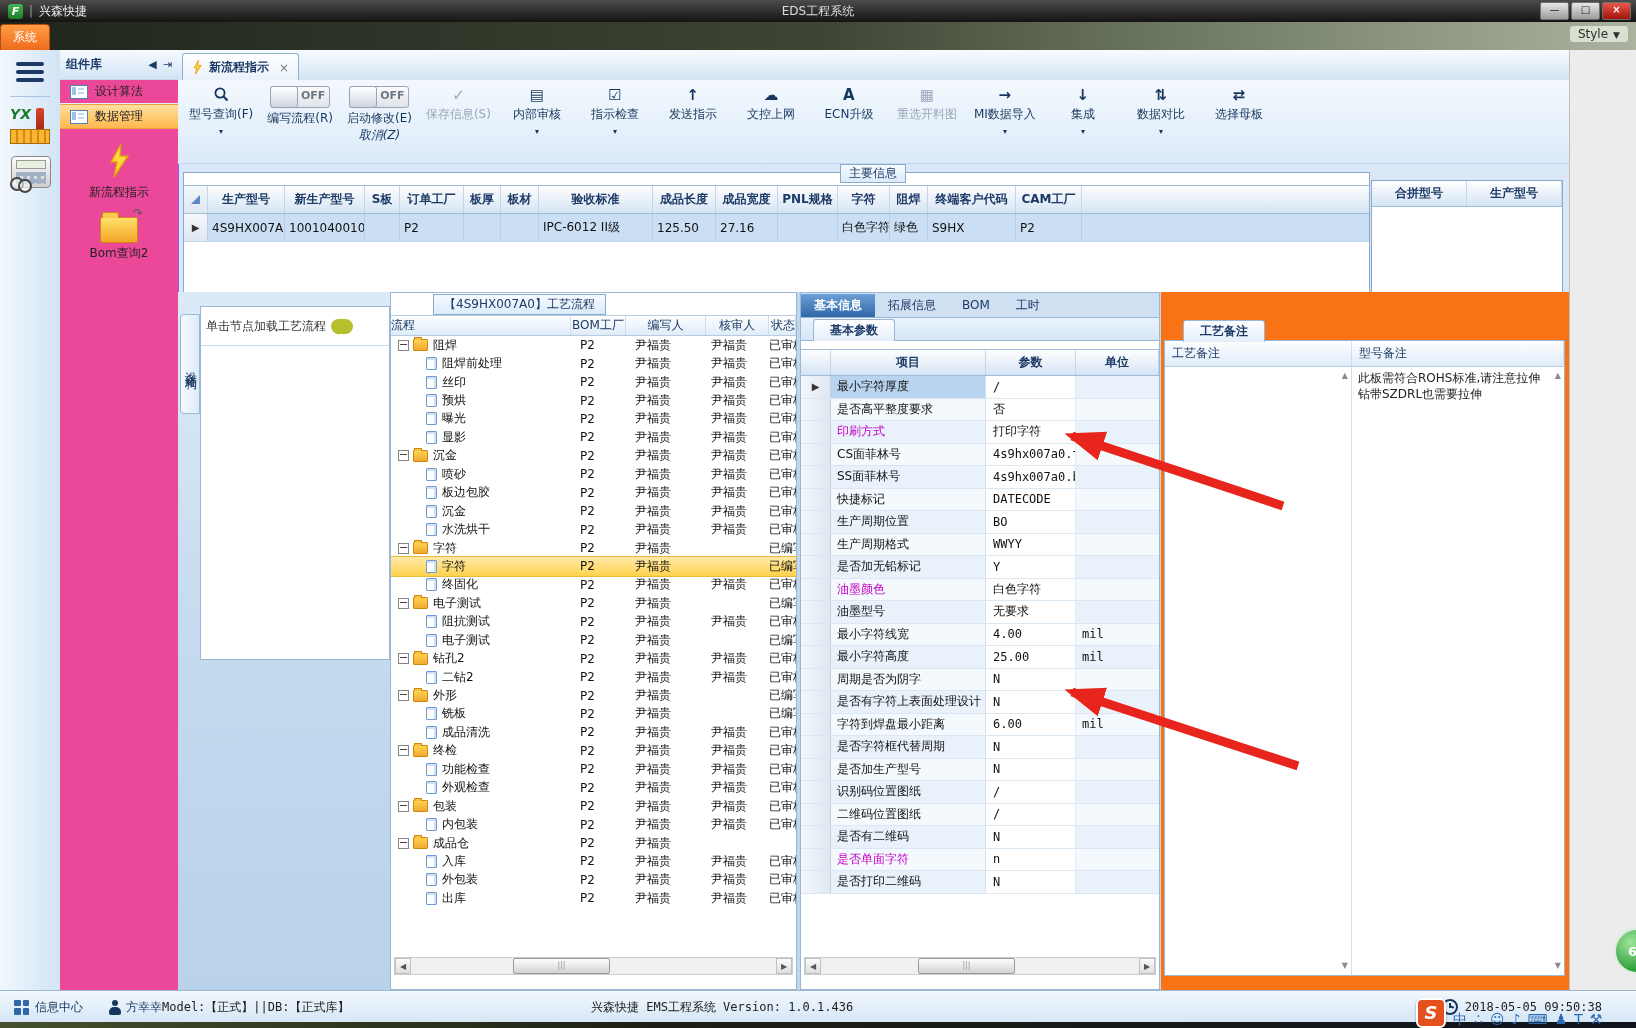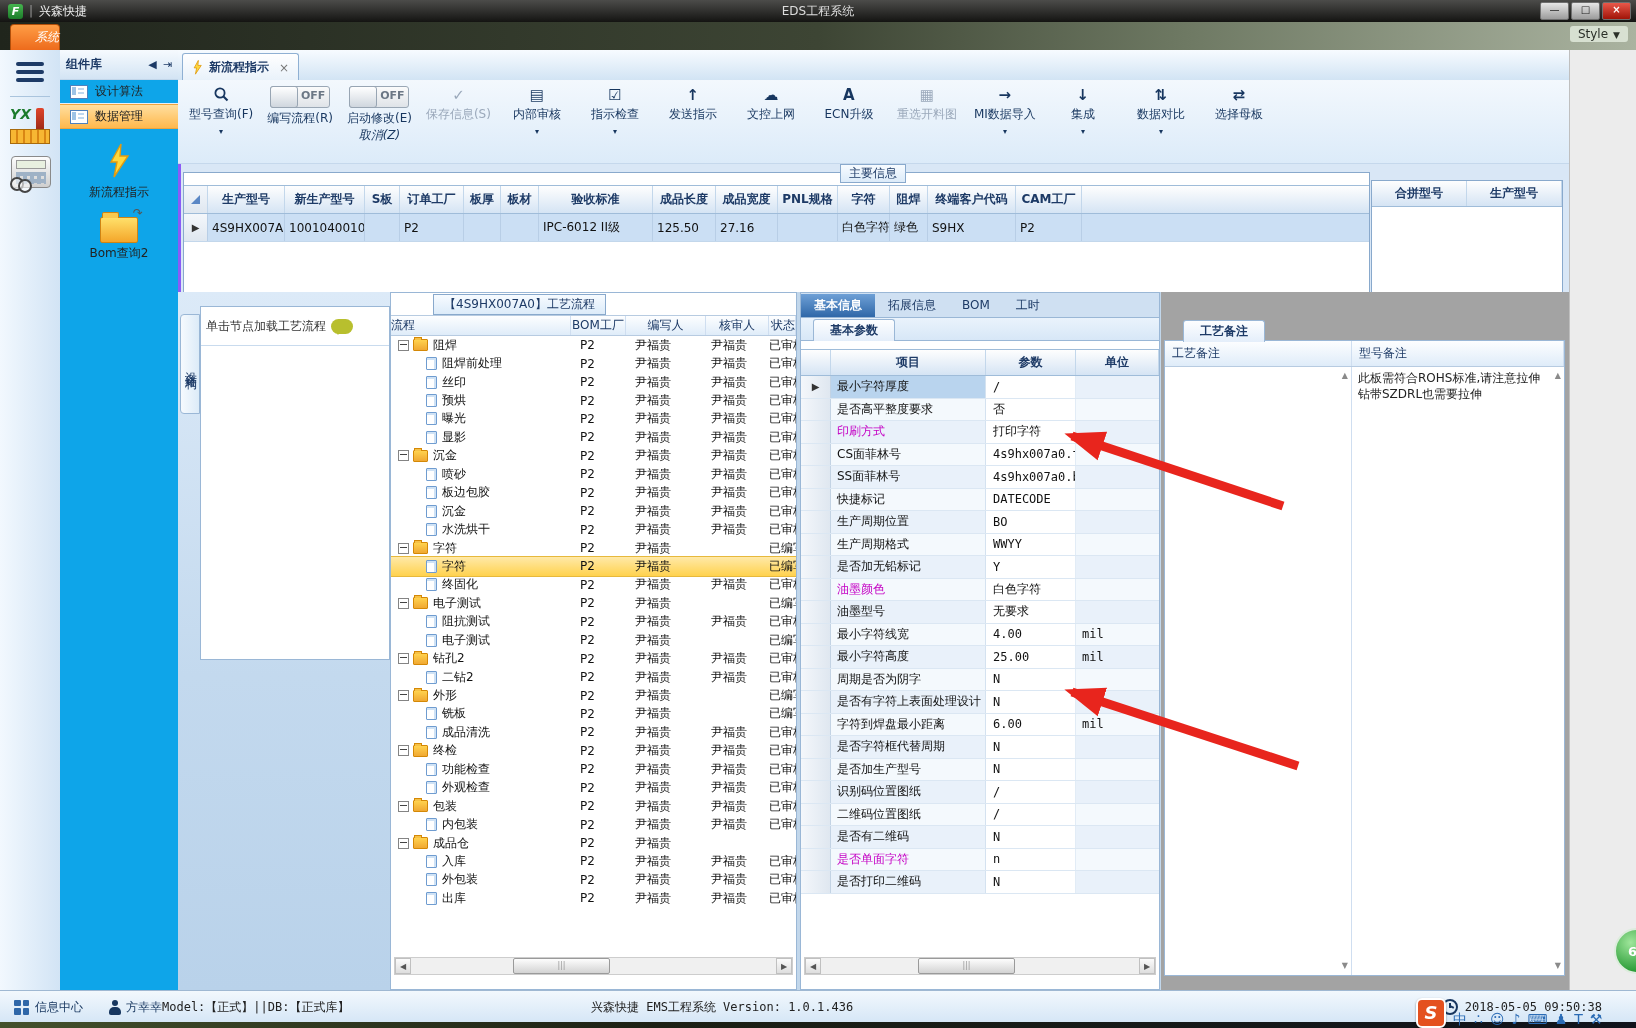--- a/index.html
+++ b/index.html
@@ -11,22 +11,22 @@
   .app-logo{width:15px;height:15px;margin:0 6px 0 8px;border-radius:3px;background:linear-gradient(#45b54f,#1d7c2a);
     color:#fff;font-weight:bold;font-style:italic;font-size:11px;display:flex;align-items:center;justify-content:center;}
   .brand-sep{color:#999;margin-right:6px;}
   .title-center{position:absolute;left:0;right:0;text-align:center;font-size:12px;color:#ddd;pointer-events:none;}
   .winbtns{margin-left:auto;display:flex;gap:2px;margin-right:5px;z-index:2;}
   .winbtn{width:27px;height:16px;border:1px solid #6f6f6f;border-radius:2px;background:linear-gradient(#e6e6e6,#9c9c9c);
     color:#222;font-size:10px;line-height:14px;text-align:center;}
   .winbtn.close{background:linear-gradient(#e8584a,#a01408);color:#fff;font-weight:bold;}
   
   .menustrip{left:0;top:22px;width:1636px;height:28px;background:linear-gradient(90deg,#20251c,#3d4534 50%,#6d7862 72%,#aab3a0);}
-  .sys-btn{position:absolute;left:10px;top:2px;width:48px;height:25px;border:1px solid #b14f0a;border-bottom:none;border-radius:4px 4px 0 0;
-    background:linear-gradient(#ff9d45,#ed6b1c);color:#fff;text-align:right;line-height:24px;font-style:italic;}
+  .sys-btn{position:absolute;left:0;top:2px;width:48px;height:25px;border:1px solid #b14f0a;border-bottom:none;border-radius:4px 4px 0 0;
+    background:linear-gradient(#ff9d45,#ed6b1c);color:#fff;text-align:center;line-height:24px;}
   .style-menu{position:absolute;right:8px;top:4px;padding:1px 8px;border-radius:3px;background:rgba(221,229,215,.9);color:#2a2f28;}
   .style-menu .dd{font-size:9px;margin-left:5px;}
   
   .app-bg{left:0;top:50px;width:1636px;height:940px;background:#d9e7f6;}
   .right-gray{left:1569px;top:50px;width:67px;height:940px;background:#ececec;border-left:1px solid #bfbfbf;}
   
   .leftrail{left:0;top:50px;width:60px;height:940px;background:linear-gradient(90deg,#f2f8fe,#d2e4f5);border-right:1px solid #b5cce3;}
   .hamburger{position:absolute;left:16px;top:12px;width:28px;}
   .hamburger i{display:block;height:4px;background:#1d3a66;border-radius:2px;margin-bottom:4px;}
   .rail-sep{position:absolute;left:10px;top:46px;width:40px;height:1px;background:#aac4dd;}
@@ -34,21 +34,21 @@
   .yx-txt{position:absolute;left:0;top:0;color:#1b7a2b;font-weight:bold;font-size:14px;font-style:italic;}
   .yx-tower{position:absolute;right:6px;top:2px;width:8px;height:22px;background:linear-gradient(#e0442b,#9c2a17);border-radius:2px 2px 0 0;}
   .yx-base{position:absolute;left:0;bottom:2px;width:38px;height:13px;background:repeating-linear-gradient(90deg,#f7b733 0 5px,#d98614 5px 7px);border:1px solid #a86a0c;}
   .calc-icon{position:absolute;left:11px;top:106px;width:38px;height:30px;border:1px solid #8a8a8a;border-radius:4px;background:linear-gradient(#fdfdfd,#cfcfcf);}
   .calc-scr{position:absolute;left:4px;top:3px;right:4px;height:7px;background:#e8f0e0;border:1px solid #9a9a9a;}
   .calc-keys{position:absolute;left:4px;bottom:3px;right:4px;height:12px;
     background:repeating-linear-gradient(90deg,#9fb2c6 0 4px,transparent 4px 7px),repeating-linear-gradient(#9fb2c6 0 4px,transparent 4px 7px);}
   .chain{position:absolute;left:-2px;bottom:-4px;width:10px;height:10px;border:2px solid #444;border-radius:50%;background:rgba(255,255,255,.6);}
   .chain2{left:6px;bottom:-6px;}
   
-  .sidebar{left:60px;top:50px;width:118px;height:940px;background:#0ea5e9;border-right:3px solid #8b5cf6;}
+  .sidebar{left:60px;top:50px;width:118px;height:940px;background:#ec4899;border-right:1px solid #8b5cf6;}
   .sidebar-head{height:29px;background:linear-gradient(#f6fafe,#d3e4f4);border-bottom:1px solid #c2d6ea;display:flex;align-items:center;padding:0 6px;color:#1d3a66;font-weight:bold;}
   .sidebar-head .sp{flex:1;}
   .sb-arrow{color:#1d3a66;font-size:11px;margin-left:6px;font-weight:normal;}
   .side-item{height:23px;display:flex;align-items:center;gap:7px;padding-left:10px;border-bottom:1px solid #e7f0f9;color:#222;}
   .side-item.active{background:linear-gradient(#ffdf9f,#ffb84d);border-top:1px solid #eda43f;border-bottom:1px solid #eda43f;}
   .mini-win{width:16px;height:12px;border:1px solid #4f81bd;background:#fff;position:relative;}
   .mini-win::before{content:"";position:absolute;left:1px;top:1px;width:4px;height:8px;background:#9dc3e6;}
   .mini-win::after{content:"";position:absolute;left:7px;top:2px;width:6px;height:2px;background:#bfd8ef;box-shadow:0 4px 0 #bfd8ef;}
   .side-tools{text-align:center;margin-top:14px;}
   .bolt-lbl{display:block;color:#222;margin-top:2px;}
@@ -160,21 +160,21 @@
   .pval{width:90px;padding-left:7px;display:flex;align-items:center;background:#fff;border-right:1px solid #e2ecf6;box-sizing:border-box;
     font-family:"DejaVu Sans Mono","Liberation Mono",monospace;overflow:hidden;white-space:nowrap;}
   .punit{flex:1;padding-left:6px;display:flex;align-items:center;background:#f4f9fd;box-sizing:border-box;font-family:"DejaVu Sans Mono","Liberation Mono",monospace;}
   
   .hscroll{position:absolute;left:3px;right:3px;bottom:14px;height:16px;background:#f0f0f0;border:1px solid #cdcdcd;display:flex;align-items:stretch;}
   .harrow{width:16px;text-align:center;font-size:8px;line-height:15px;color:#555;background:linear-gradient(#fbfbfb,#dedede);border:1px solid #c0c0c0;box-sizing:border-box;}
   .hthumb{width:95px;background:linear-gradient(#fdfdfd,#d3d3d3);border:1px solid #9a9a9a;border-radius:2px;margin:0 2px;}
   .hthumb::before{content:"|||";display:block;text-align:center;color:#9a9a9a;font-size:8px;line-height:14px;}
   .hsp{flex:1;}
   
-  .notes-panel{left:1161px;top:292px;width:408px;height:698px;background:#a3a3a3;}
+  .notes-panel{left:1161px;top:292px;width:408px;height:698px;background:#f97316;}
   .notes-tab{position:absolute;left:22px;top:28px;height:21px;line-height:20px;padding:0 16px;background:linear-gradient(#fdfeff,#e4eefa);
     border:1px solid #9ab7d6;border-bottom:none;border-radius:3px 3px 0 0;font-weight:bold;color:#1d3a66;z-index:2;}
   .notes-box{position:absolute;left:3px;right:4px;top:48px;bottom:14px;background:#fff;border:1px solid #9ab7d6;display:flex;flex-direction:column;}
   .notes-head{display:flex;height:25px;background:linear-gradient(#fdfeff,#dfecf9);border-bottom:1px solid #b7cbe1;color:#1d3a66;}
   .notes-head>div{display:flex;align-items:center;padding-left:7px;border-right:1px solid #cfdef0;box-sizing:border-box;}
   .notes-head>div:nth-of-type(1){width:187px;}
   .notes-head>div:nth-of-type(2){flex:1;}
   .notes-body{flex:1;display:flex;}
   .ncol{position:relative;box-sizing:border-box;padding:4px 16px 4px 6px;color:#222;line-height:1.3;}
   .ncol1{width:187px;border-right:1px solid #cfdef0;}

